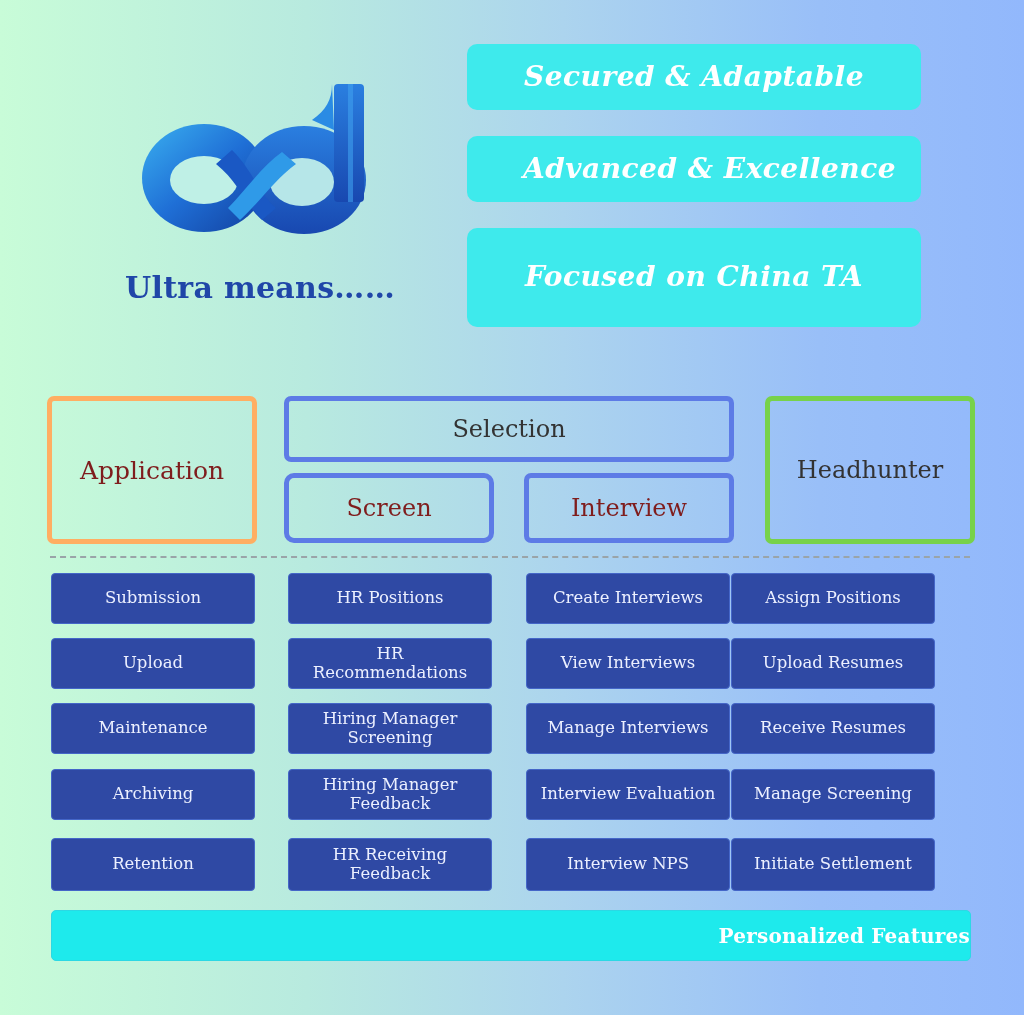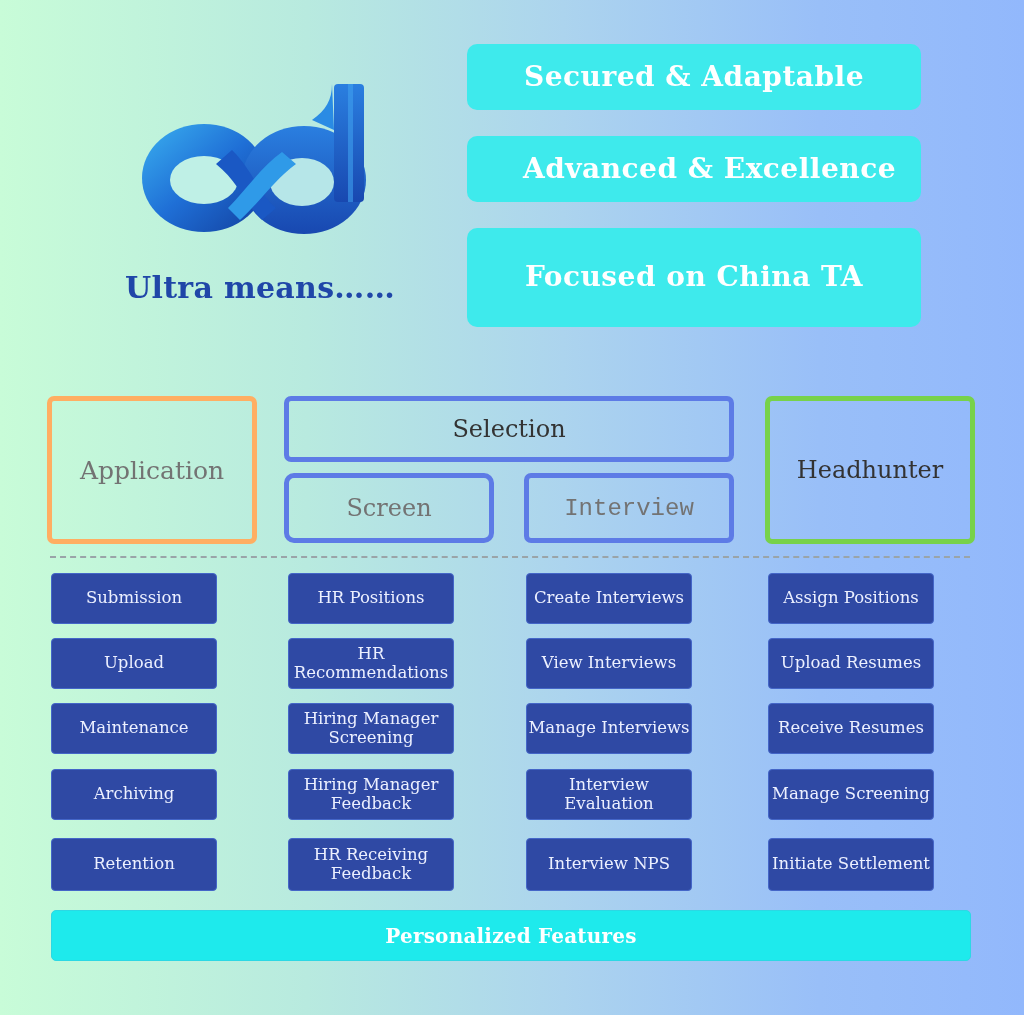--- a/index.html
+++ b/index.html
@@ -16,63 +16,64 @@
     left: 100px; top: 250px; width: 320px; text-align: center;
     color: #1f46a8; font-weight: bold; font-size: 30px; letter-spacing: 0.3px; margin-top: 20px;
   }
 
   
   .pill {
     left: 467px; width: 454px; background: #3eeaec; border-radius: 10px;
     color: #ffffff; font-weight: bold; font-size: 28px; text-align: center;
     display: flex; align-items: center; justify-content: center; line-height: 1.45;
     letter-spacing: 0.5px;
+    font-style: italic;
   }
   #pill-0 { top: 44px; height: 66px; }
   #pill-1 { top: 136px; height: 66px; padding-left: 31px; }
   #pill-2 { top: 228px; height: 99px; }
   .pill span { display: block; }
 
   
   .frame {
     border-width: 5px; border-style: solid; border-radius: 7px;
     display: flex; align-items: center; justify-content: center;
-    font-family: "DejaVu Serif", serif; color: #737373; font-size: 24px;
+    font-family: "DejaVu Serif", serif; color: #7f1d1d; font-size: 24px;
   }
   #cat-application { left: 47px; top: 396px; width: 210px; height: 148px; border-color: #ffae62; font-size: 25px; }
   #cat-selection { left: 284px; top: 396px; width: 450px; height: 66px; border-color: #5d7be6; color: #333333; }
   #cat-screen { left: 284px; top: 473px; width: 210px; height: 70px; border-color: #5d7be6; border-radius: 10px; }
-  #cat-interview { left: 524px; top: 473px; width: 210px; height: 70px; border-color: #5d7be6; font-family: Liberation Mono, monospace; }
+  #cat-interview { left: 524px; top: 473px; width: 210px; height: 70px; border-color: #5d7be6; }
   #cat-headhunter { left: 765px; top: 396px; width: 210px; height: 148px; border-color: #77d24a; color: #333333; }
 
   #divider { left: 50px; top: 556px; width: 920px; height: 0; border-top: 2px dashed #9aa4a8; }
 
   
   .feat {
-    width: 166px; background: #2f49a4; border-radius: 4px;
+    width: 204px; background: #2f49a4; border-radius: 4px;
     border: 1px solid #4466c8;
     color: #ecf0ff; font-size: 16.5px; text-align: center; line-height: 1.15;
     display: flex; align-items: center; justify-content: center; flex-direction: column;
     cursor: pointer;
   }
   .col-0 { left: 51px; }
   .col-1 { left: 288px; }
   .col-2 { left: 526px; }
-  .col-3 { left: 768px; }
+  .col-3 { left: 731px; }
   .row-0 { top: 573px; height: 51px; }
   .row-1 { top: 638px; height: 51px; }
   .row-2 { top: 703px; height: 51px; }
   .row-3 { top: 769px; height: 51px; }
   .row-4 { top: 838px; height: 53px; }
 
   #personalized {
     left: 51px; top: 910px; width: 920px; height: 51px;
     background: #1eeaec; border-radius: 5px; border: 1px solid #2cd8e4;
     color: #ffffff; font-weight: bold; font-size: 20px;
-    display: flex; align-items: center; justify-content: center; letter-spacing: 0.2px;
+    display: flex; align-items: center; justify-content: flex-end; letter-spacing: 0.2px;
     cursor: pointer;
   }
 </style>
 </head>
 <body>
 
 <div id="logo" class="abs">
   <svg width="240" height="156" viewBox="0 0 240 156">
     <defs>
       <linearGradient id="lg1" x1="0" y1="0" x2="1" y2="1">

